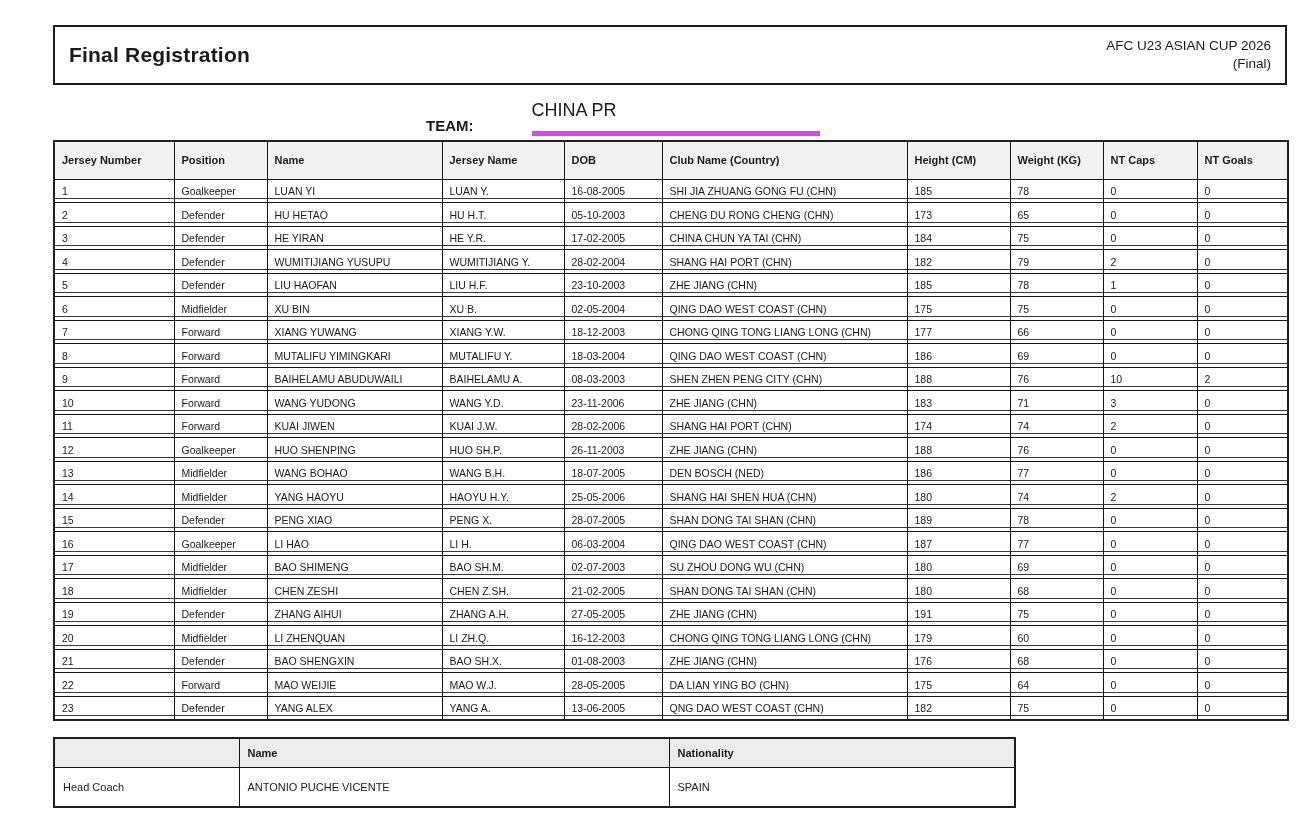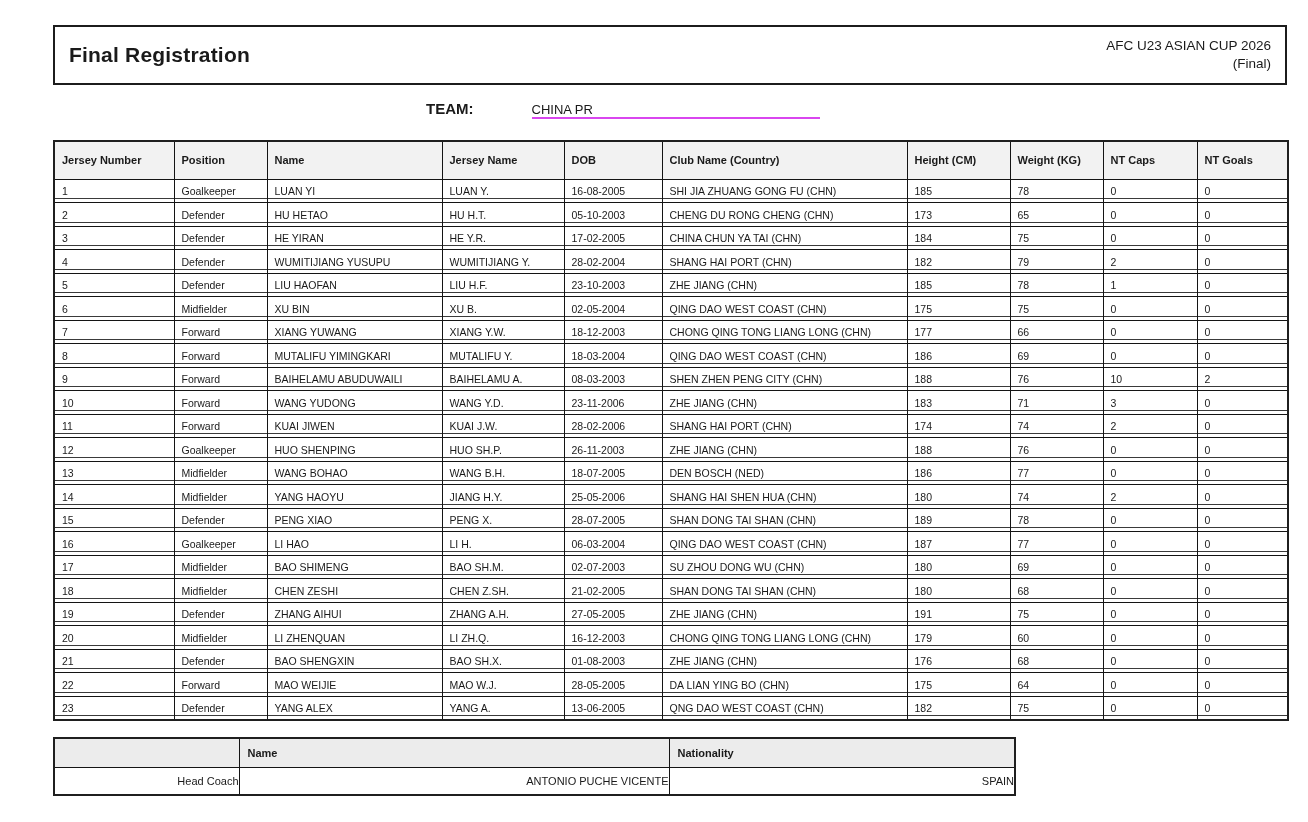--- a/index.html
+++ b/index.html
@@ -23,22 +23,22 @@
   .comp-block { text-align:right; font-size:13.5px; line-height:1.35; }
 
   
   .team-line {
     position:absolute; left:410px; top:100px;
     display:flex; align-items:flex-end; font-size:15px;gap:12px;
   }
   .team-label { font-weight:bold; padding-bottom:2px; }
   .team-value {
     margin-left:46px; width:288px;
-    border-bottom:2px solid #d946ef;
-    padding-bottom:0; font-size:13px;
+    border-bottom:5px solid #d946ef;
+    padding-bottom:10px; font-size:18px;
   }
 
   
   table { border-collapse:collapse; table-layout:fixed; }
   .players-table {
     position:absolute; left:37px; top:140px; width:1234px;
     border:2px solid #1f1f1f;
   }
   .players-table th, .players-table td {
     border:1px solid #141414; box-sizing:border-box; overflow:hidden; white-space:nowrap;
@@ -62,21 +62,21 @@
     border:2px solid #1f1f1f;
   }
   .officials-table th, .officials-table td {
     border:1px solid #141414; box-sizing:border-box; white-space:nowrap; overflow:hidden;
   }
   .officials-table th {
     background:#ececec; font-size:11px; font-weight:bold; text-align:left;
     height:29px; vertical-align:middle; padding:0 0 0 8px;
   }
   .officials-table td {
-    height:28px; vertical-align:middle; font-size:11px; padding:0 0 0 8px;text-align:right;
+    height:40px; vertical-align:middle; font-size:11px; padding:0 0 0 8px;
   }
 </style>
 </head>
 <body>
 
 <div class="page">
 
   <div class="header-box">
     <div class="doc-title">Final Registration</div>
     <div class="comp-block">
@@ -538,21 +538,21 @@
           <td>
             <div class="cell-u">14</div>
           </td>
           <td>
             <div class="cell-u">Midfielder</div>
           </td>
           <td>
             <div class="cell-u">YANG HAOYU</div>
           </td>
           <td>
-            <div class="cell-u">JIANG H.Y.</div>
+            <div class="cell-u">HAOYU H.Y.</div>
           </td>
           <td>
             <div class="cell-u">25-05-2006</div>
           </td>
           <td>
             <div class="cell-u">SHANG HAI SHEN HUA (CHN)</div>
           </td>
           <td>
             <div class="cell-u">180</div>
           </td>

